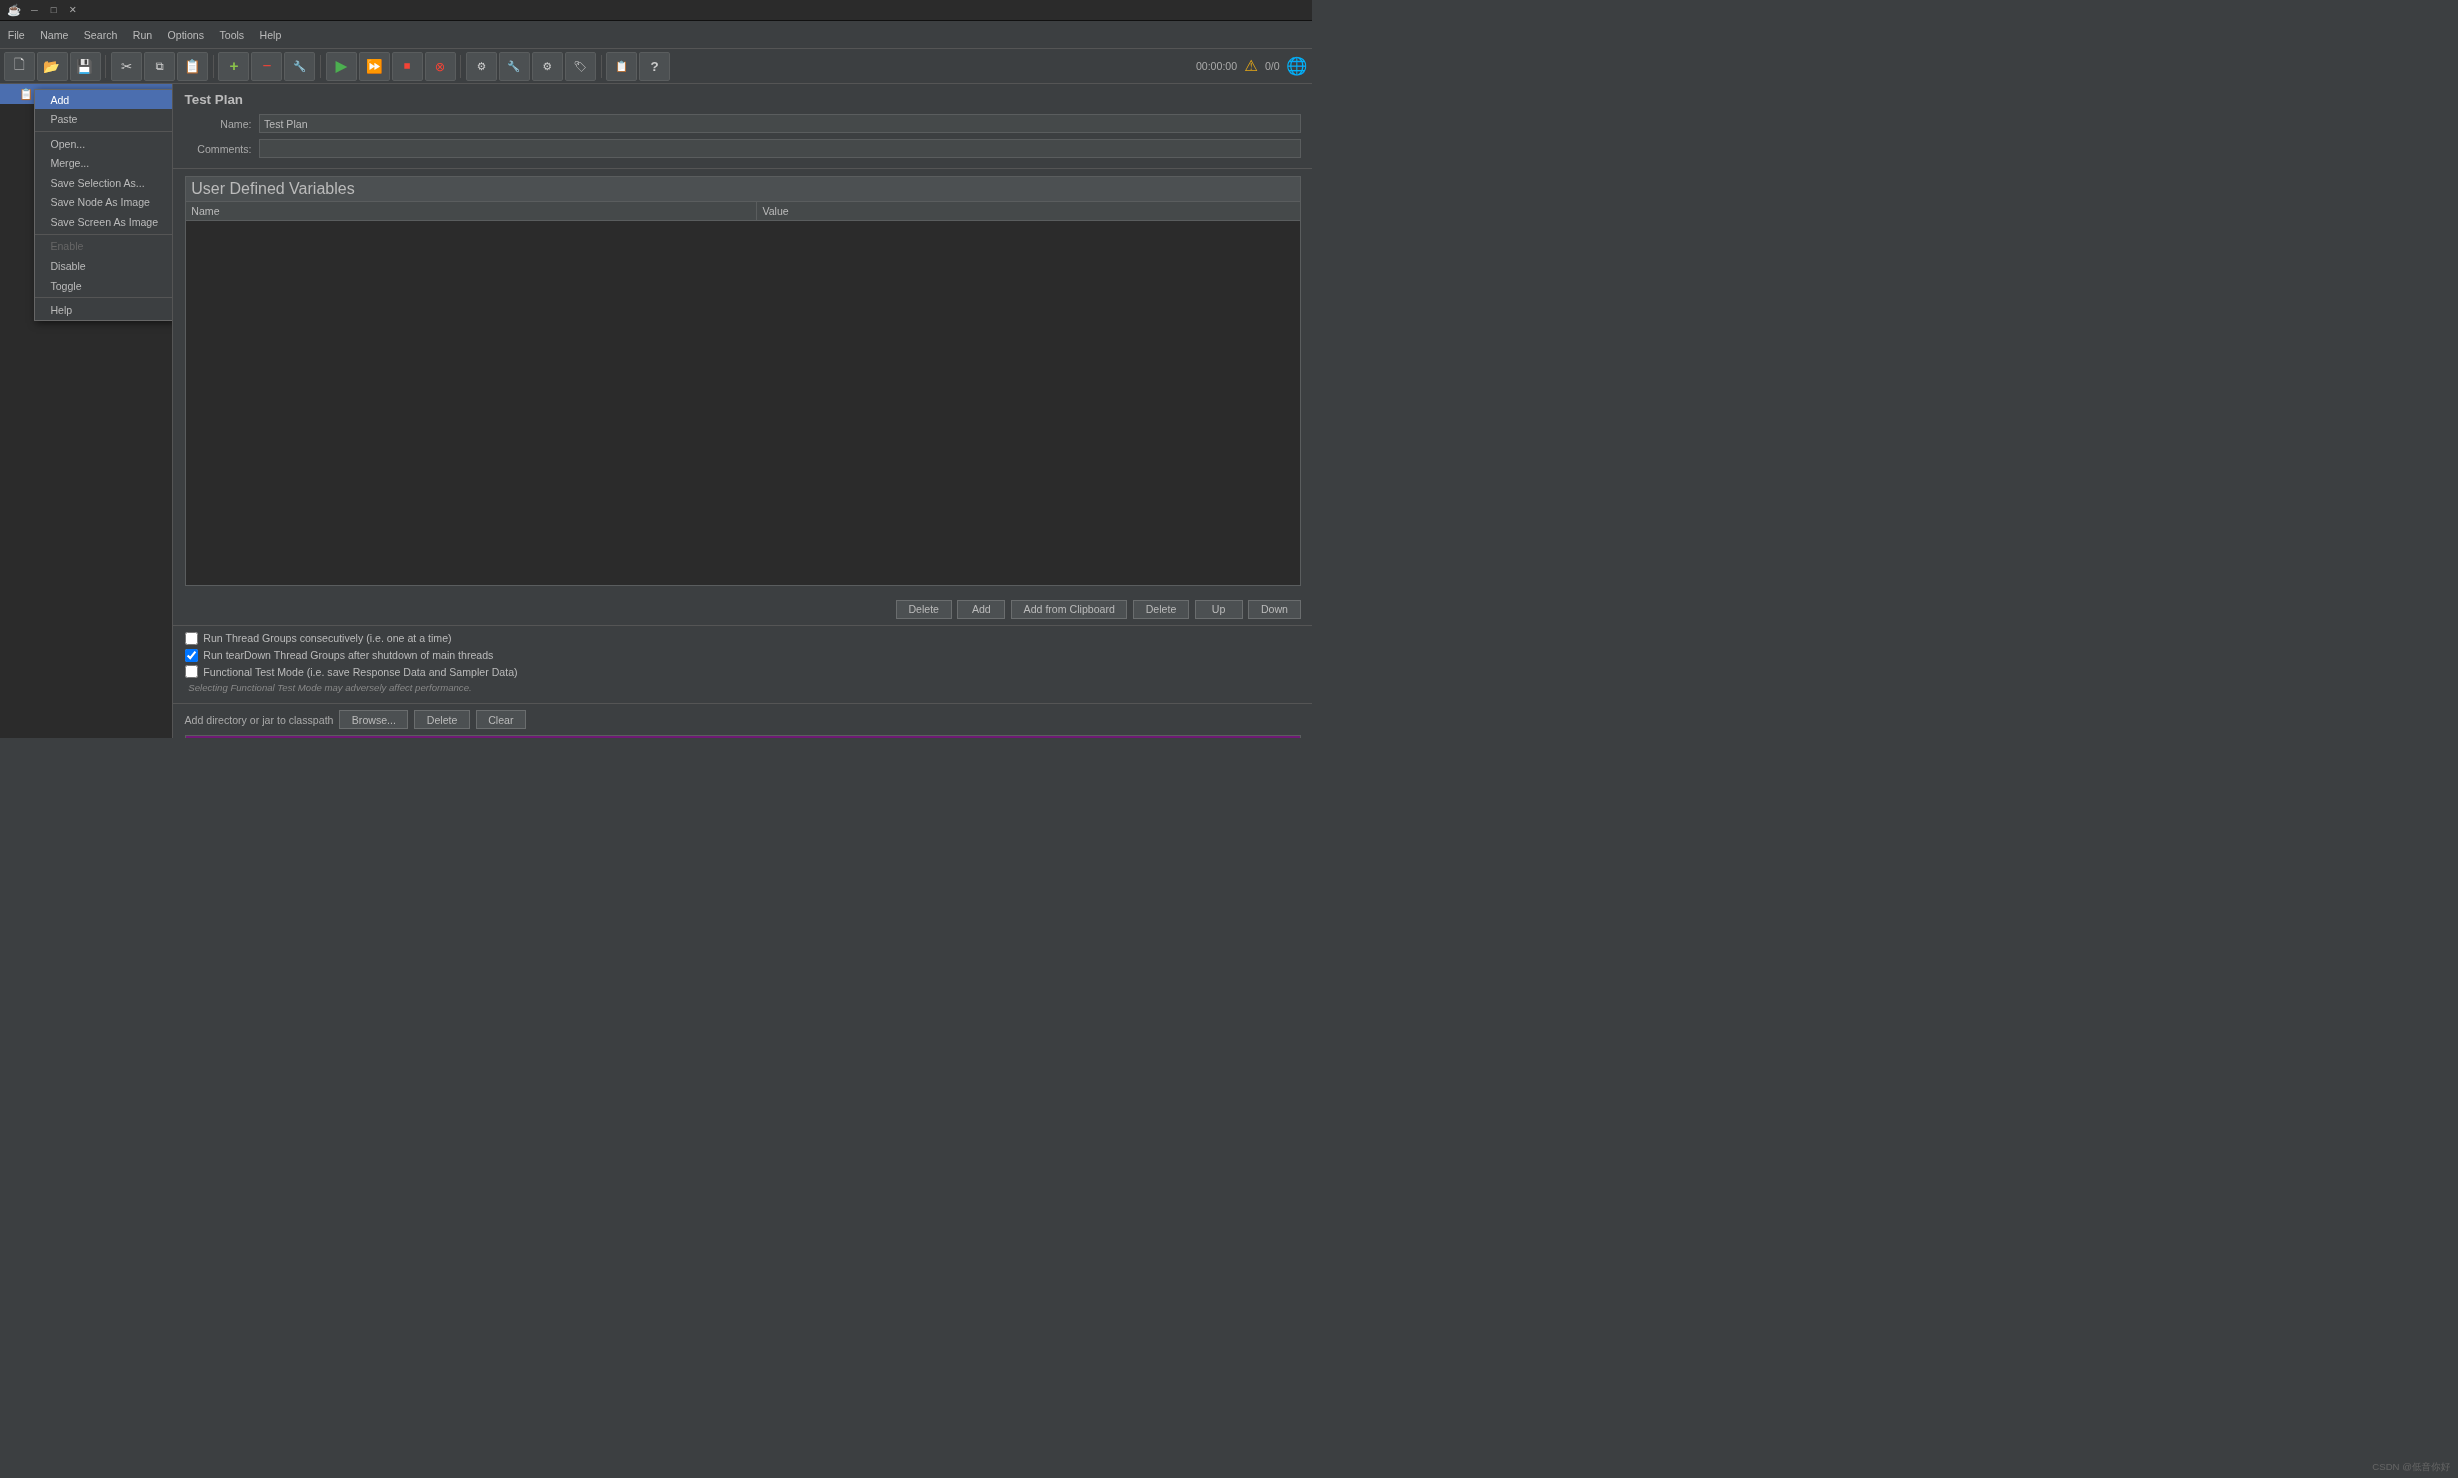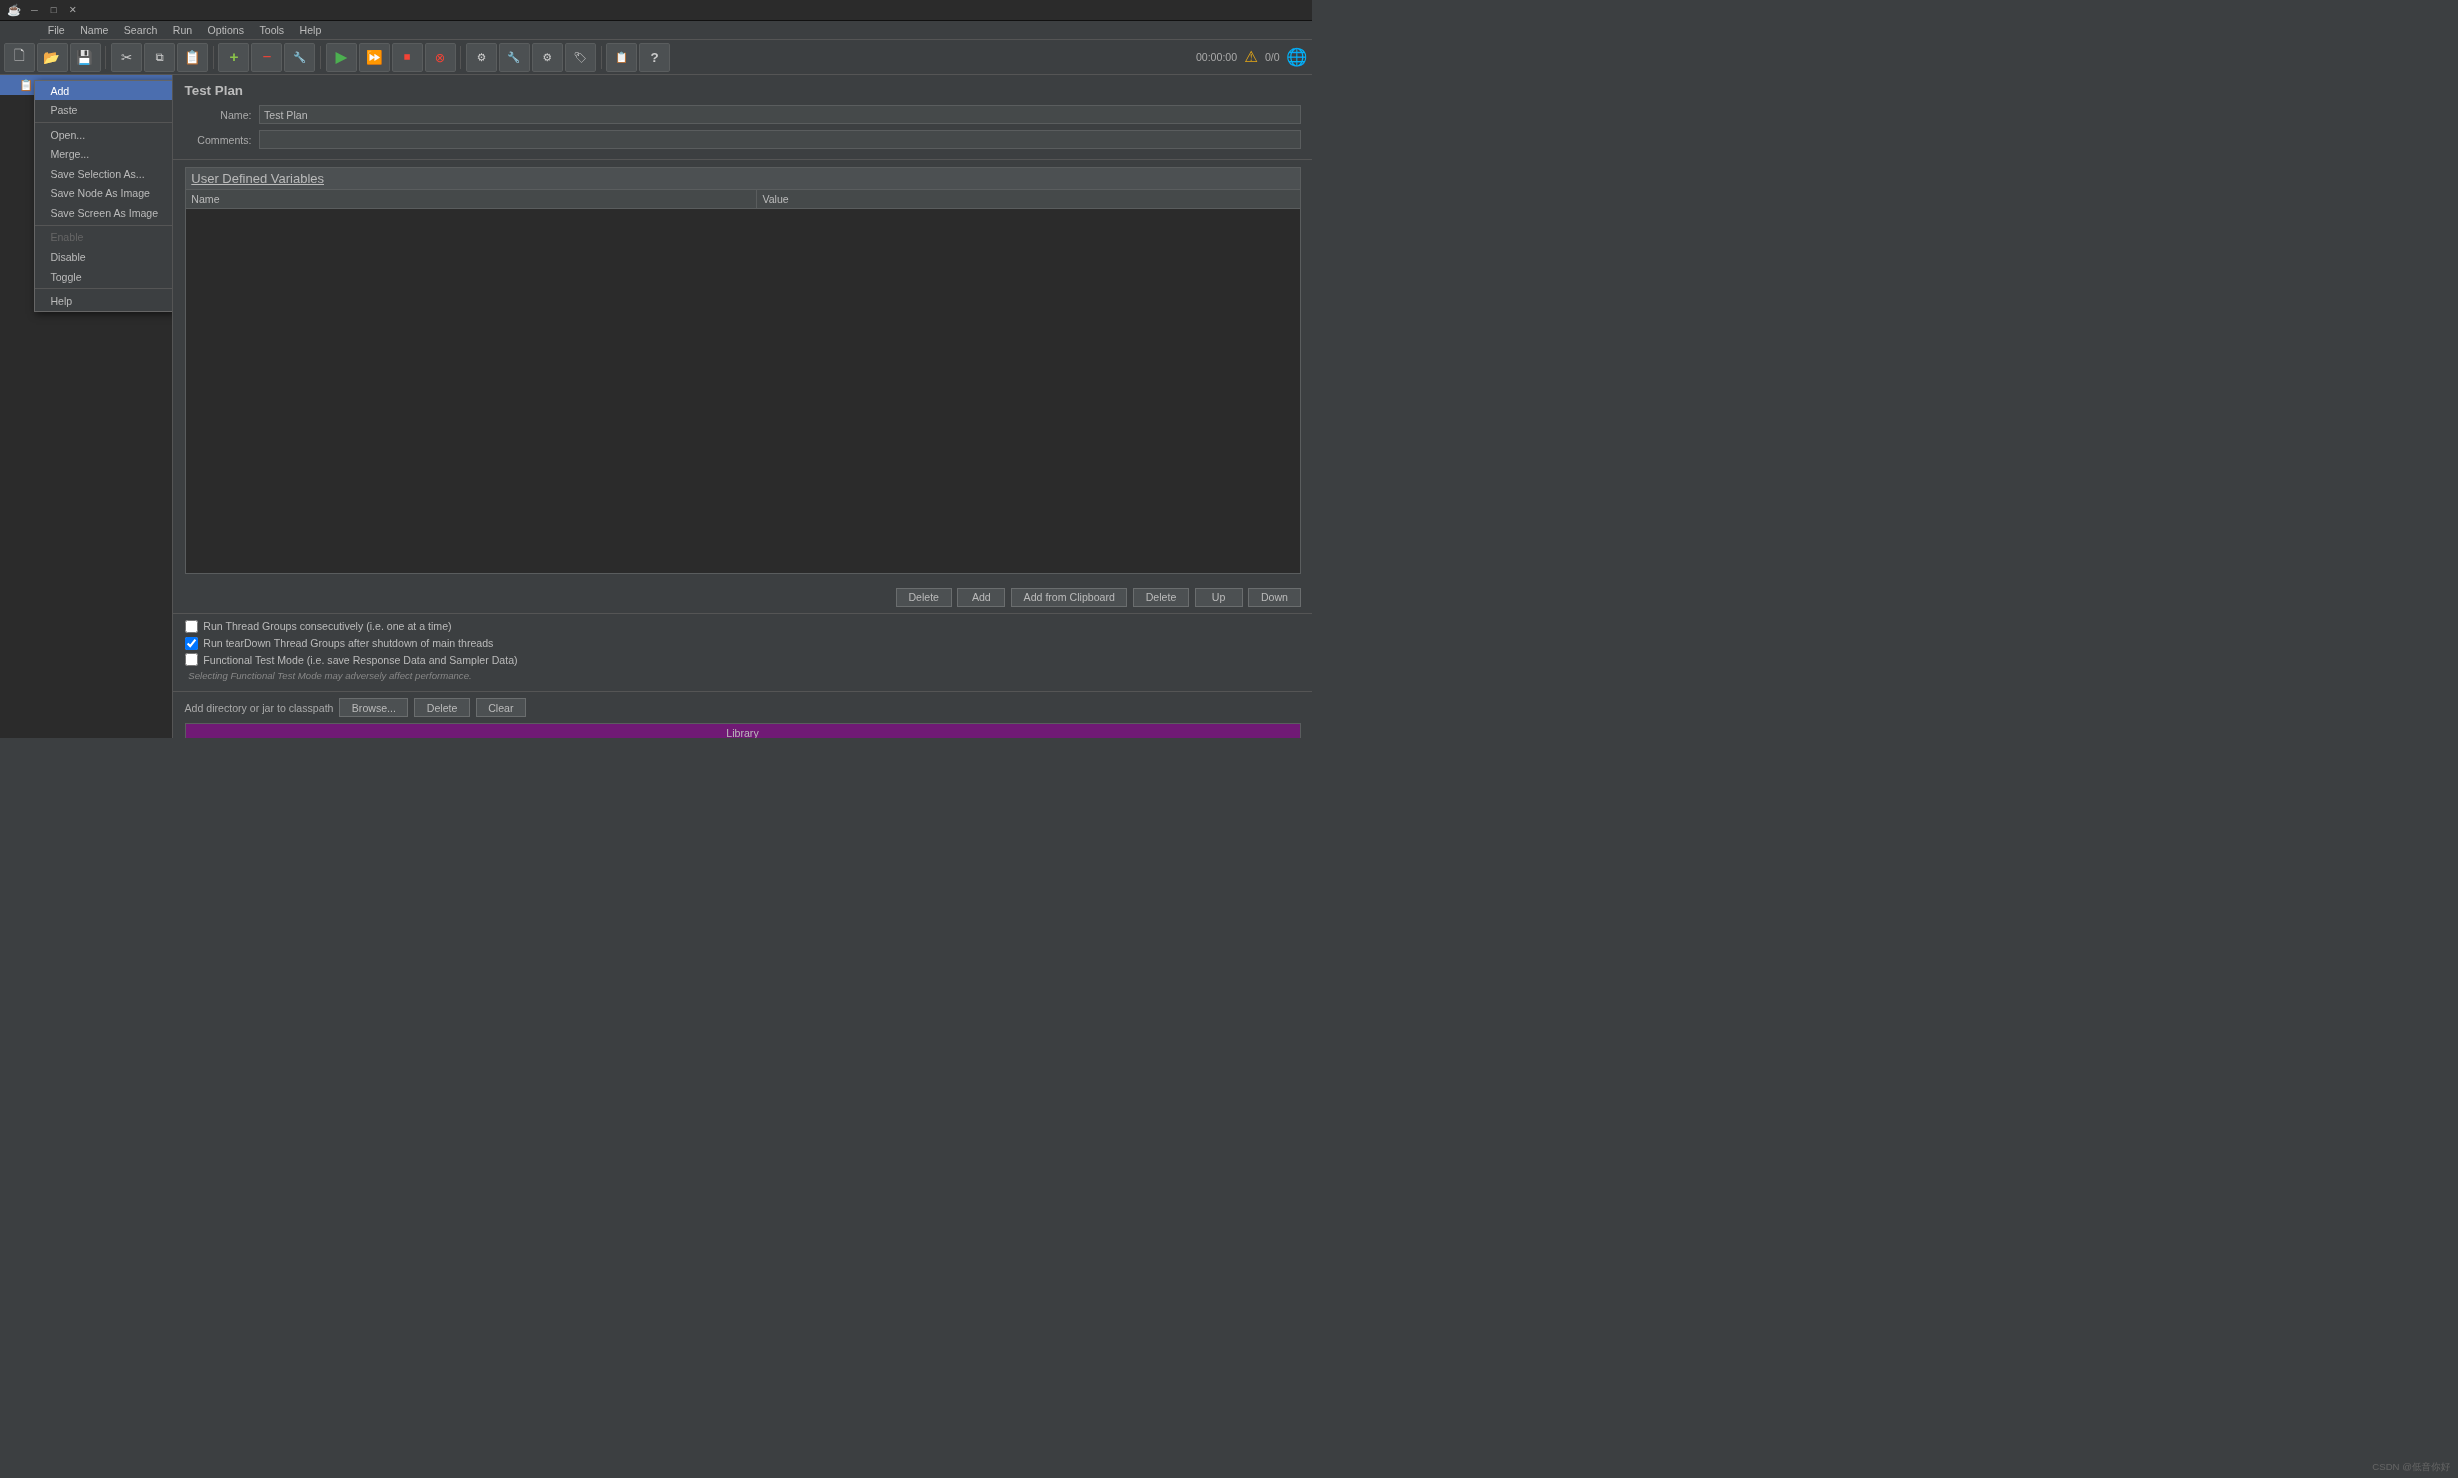--- a/index.html
+++ b/index.html
@@ -41,25 +41,24 @@
       align-items: center;
       justify-content: center;
       font-size: 9.6px;
       cursor: pointer;
       color: #aaa;
     }
 
     
     #menu-bar {
       background: #3c3f41;
-      height: 19px;
+      height: 28px;
       display: flex;
       align-items: flex-end;
       border-bottom: 1px solid #555;
-      margin-left: 40px;
     }
     .menu-item {
       padding: 1.9px 7.7px;
       cursor: pointer;
       font-size: 10.6px;
       color: #bbbbbb;
       height: 100%;
       display: flex;
       align-items: center;
     }
@@ -220,25 +219,24 @@
       height: 19px;
     }
 
     
     #udv-section {
       margin: 7.7px 11.5px;
     }
     #udv-title {
       background: #4c5052;
       color: #bbbbbb;
-      font-size: 13px;
+      font-size: 16px;
       padding: 2.9px 5.8px;
       border: 1px solid #5a5d5e;
       border-bottom: none;
-      text-decoration: underline;
     }
     #udv-table {
       width: 100%;
       border-collapse: collapse;
       border: 1px solid #5a5d5e;
     }
     #udv-table th {
       background: #45494a;
       color: #bbbbbb;
       padding: 2.9px 5.8px;

